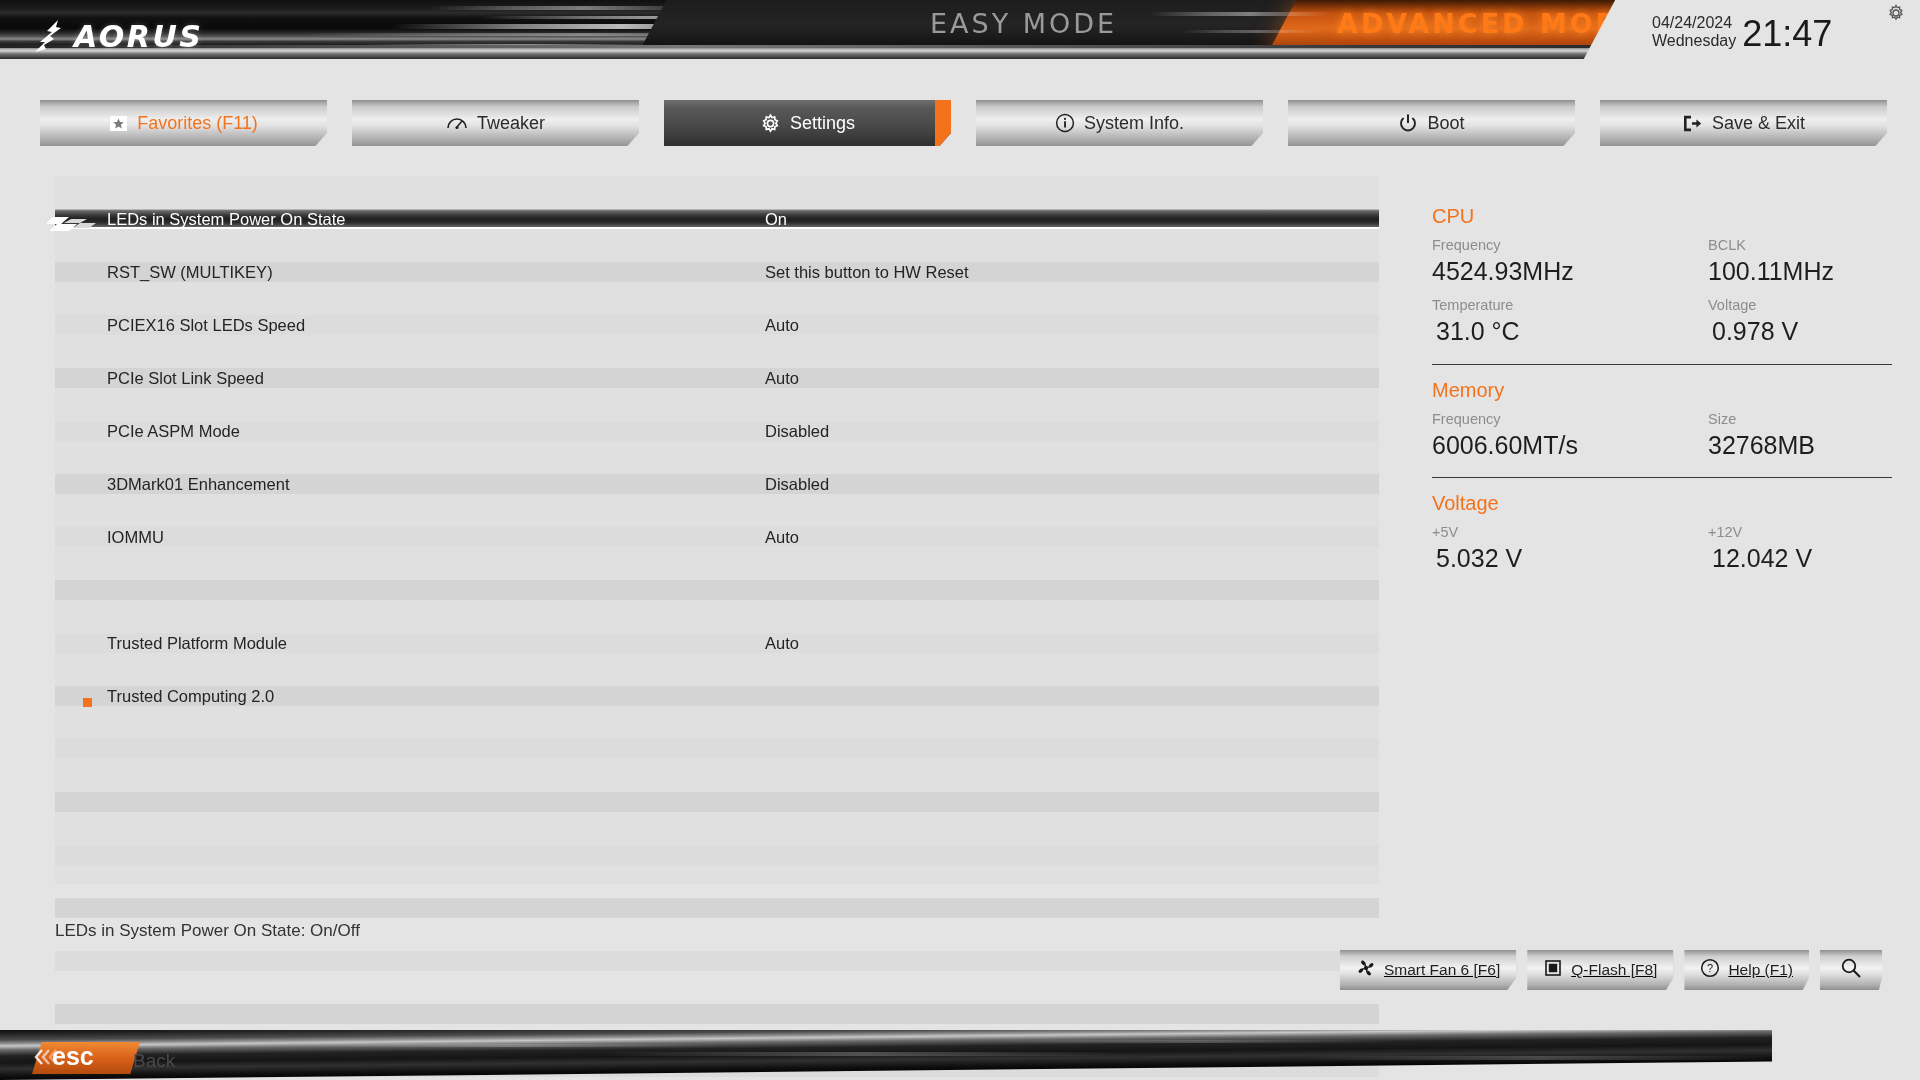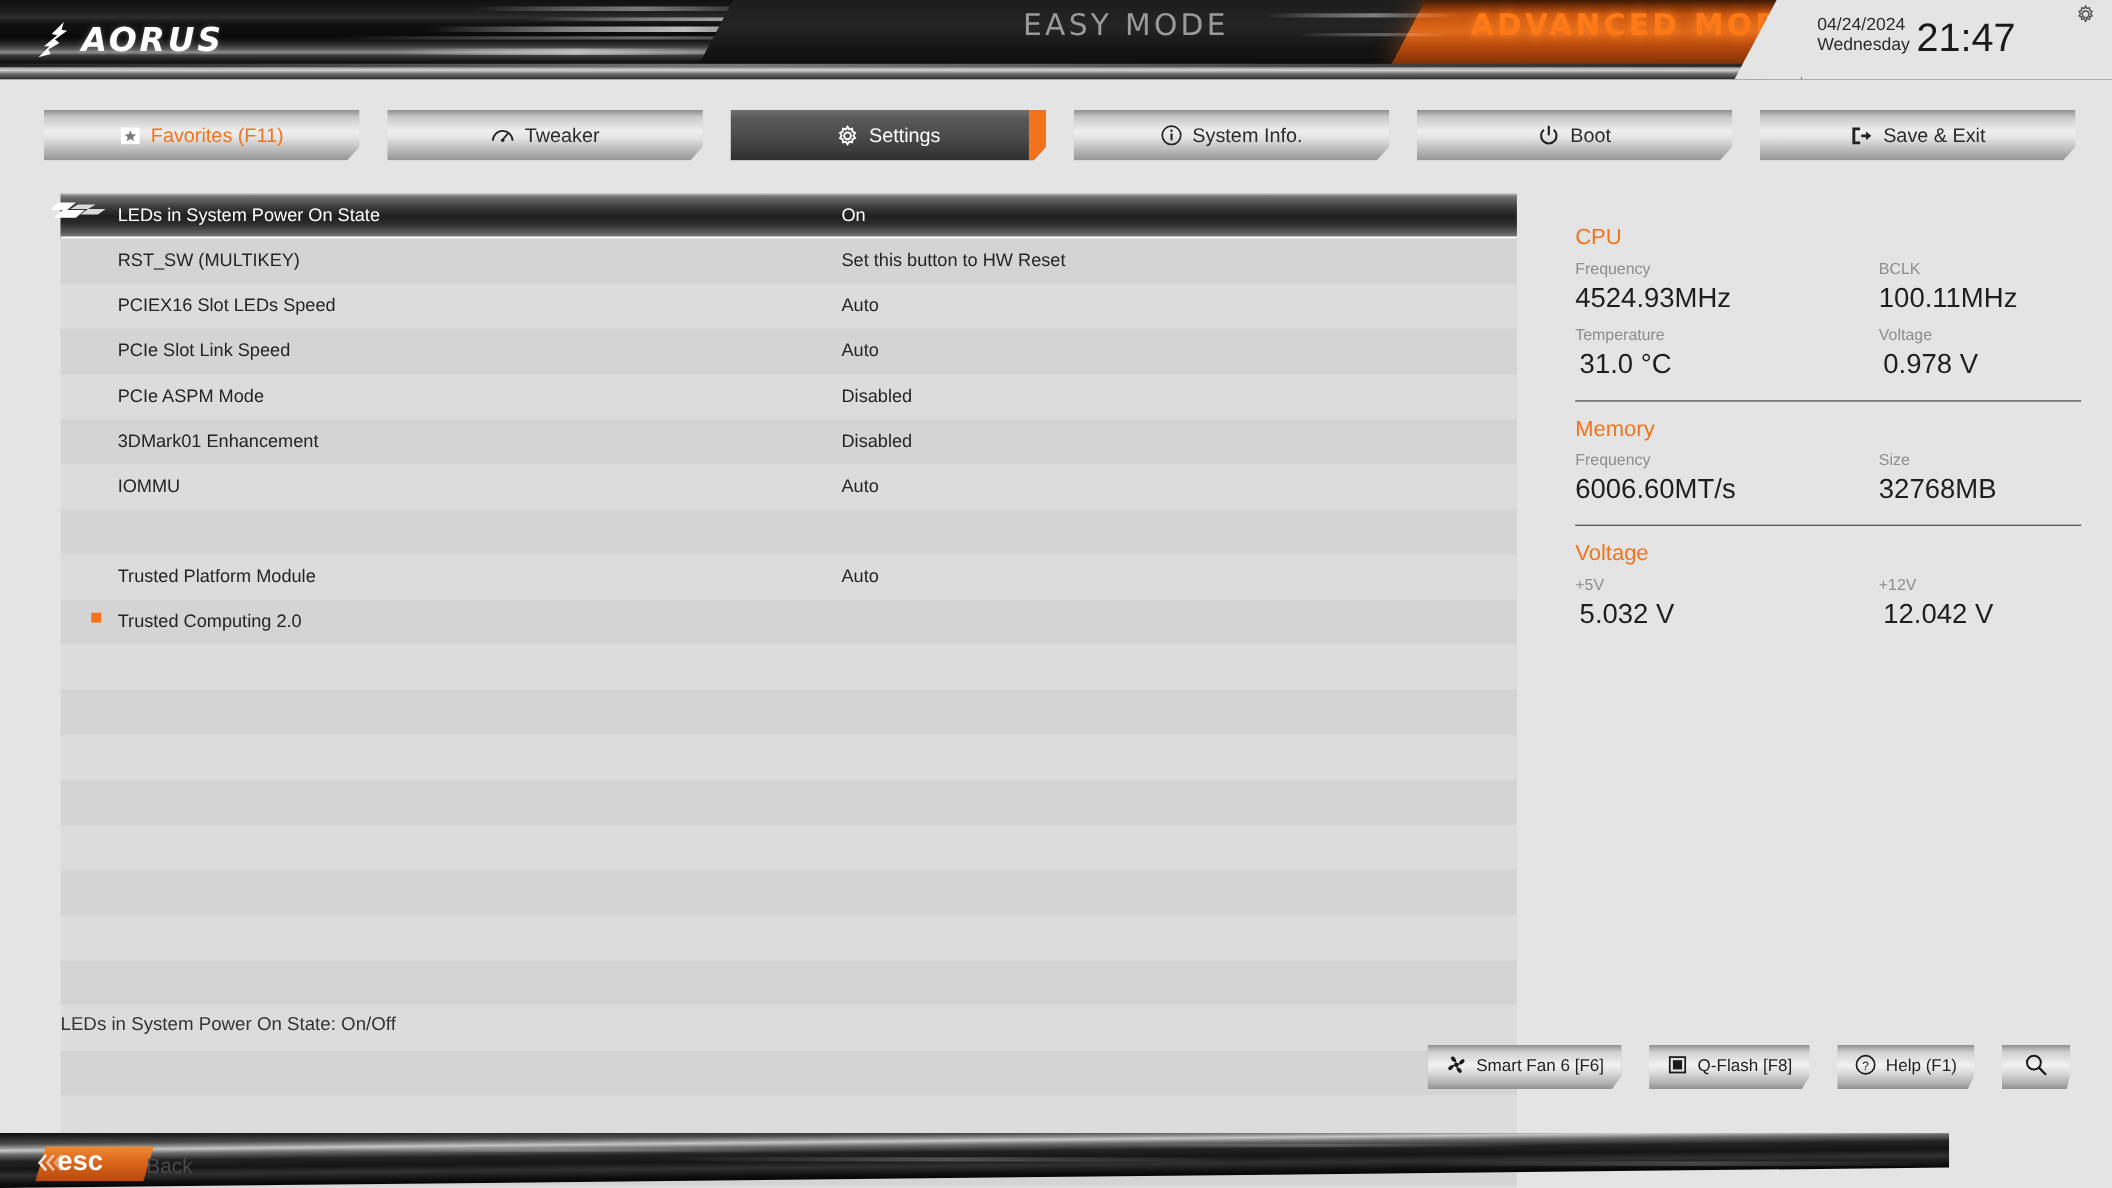--- a/index.html
+++ b/index.html
@@ -6,21 +6,21 @@
   html, body {
     width: 1920px; height: 1080px;
     overflow: hidden;
     background: #e4e4e4;
     font-family: "Liberation Sans", sans-serif;
   }
 
   
   .banner {
     position: absolute; left: 0; top: 0;
-    width: 1920px; height: 72px;
+    width: 1920px; height: 59px;
     background: #0a0a0a;
     overflow: hidden;
   }
   .banner-streaks {
     position: absolute; inset: 0;
     background:
       linear-gradient(92deg, transparent 0 46%, rgba(255,255,255,.10) 46% 47%, transparent 47% 100%),
       linear-gradient(to bottom,
         #101010 0%, #1c1c1c 14%, #2c2c2c 22%, #111 30%,
         #090909 48%, #2a2a2a 56%, #555 62%, #8d8d8d 66%,
@@ -139,22 +139,22 @@
   .tab-icon { display: inline-flex; align-items: center; }
 
   
   .settings-panel {
     position: absolute; left: 55px; top: 176px;
     width: 1324px; height: 708px;
     background: #e0e0e0;
   }
   .row {
     position: relative;
-    height: 41px;
-    display: flex; align-items: center;
+    height: 20px;
+    display: flex; align-items: center; margin-top: 33px;
   }
   .row.odd  { background: #dcdcdc; }
   .row.even { background: #d4d4d4; }
   .row-label {
     position: absolute; left: 52px;
     font-size: 16.5px; color: #242424; white-space: nowrap;
   }
   .row-value {
     position: absolute; left: 710px;
     font-size: 16.5px; color: #242424; white-space: nowrap;
@@ -203,21 +203,21 @@
     height: 1px; background: #3a3a3a; margin: 10px 0 14px 0;
   }
 
   
   .help-text {
     position: absolute; left: 55px; top: 921px;
     font-size: 17px; color: #333;
   }
   .toolbar {
     position: absolute; right: 38px; top: 950px;
-    display: flex; gap: 25px; 
+    display: flex; gap: 11px;  text-decoration: underline;
   }
   .tbtn {
     height: 40px;
     display: flex; align-items: center; justify-content: center;
     gap: 8px; padding: 0 16px;
     font-size: 15.5px; color: #1f1f1f;
     background: linear-gradient(to bottom, #909090 0%, #cfcfcf 16%, #f2f2f2 45%, #e0e0e0 60%, #b2b2b2 86%, #8f8f8f 100%);
     clip-path: polygon(0 0, 100% 0, 100% 70%, 95% 100%, 0 100%);
     box-shadow: 0 1px 3px rgba(0,0,0,.25);
     cursor: pointer; white-space: nowrap;

